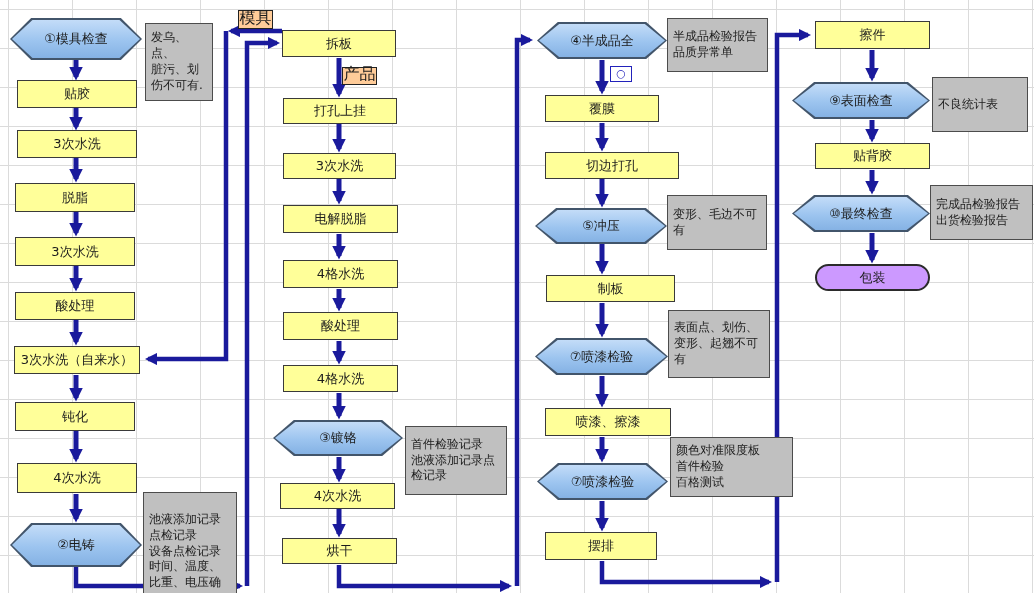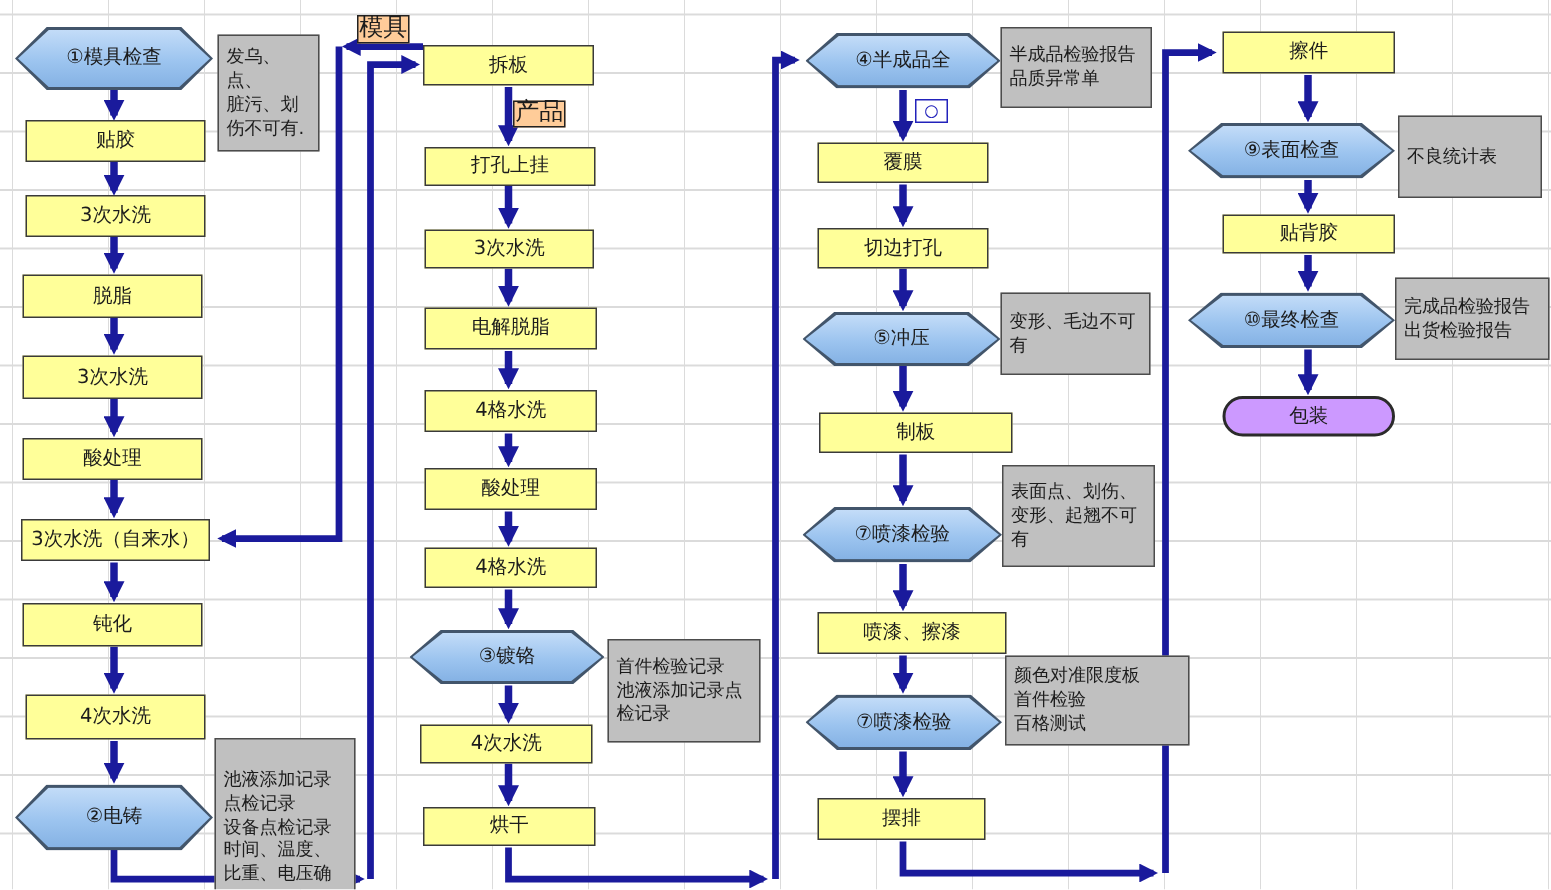--- a/index.html
+++ b/index.html
@@ -137,21 +137,21 @@
   </div>
 
   <div>
     <div class="shape hex" style="left:537px;top:22px;width:130px;height:37px">
       <div class="hexin">④半成品全</div>
     </div>
     <div class="shape note" style="left:667px;top:18px;width:101px;height:54px">半成品检验报告
 品质异常单</div>
     <div class="shape conn" style="left:610px;top:66px;width:22px;height:16px">○</div>
     <div class="shape pbox" style="left:545px;top:95px;width:114px;height:27px">覆膜</div>
-    <div class="shape pbox" style="left:545px;top:152px;width:114px;height:27px">切边打孔</div>
+    <div class="shape pbox" style="left:545px;top:152px;width:134px;height:27px">切边打孔</div>
     <div class="shape hex" style="left:535px;top:208px;width:132px;height:36px">
       <div class="hexin">⑤冲压</div>
     </div>
     <div class="shape note" style="left:667px;top:195px;width:100px;height:55px">变形、毛边不可
 有</div>
     <div class="shape pbox" style="left:546px;top:275px;width:129px;height:27px">制板</div>
     <div class="shape hex" style="left:535px;top:338px;width:133px;height:37px">
       <div class="hexin">⑦喷漆检验</div>
     </div>
     <div class="shape note" style="left:668px;top:310px;width:102px;height:68px">表面点、划伤、

